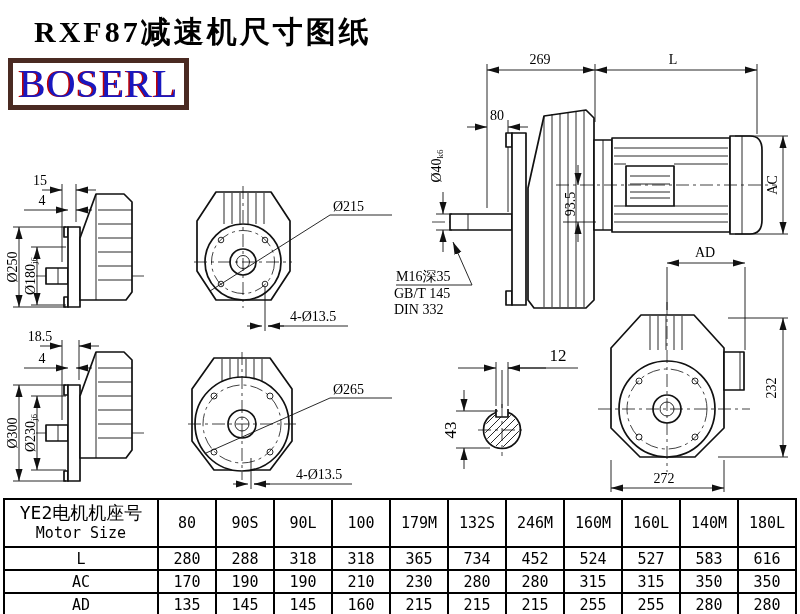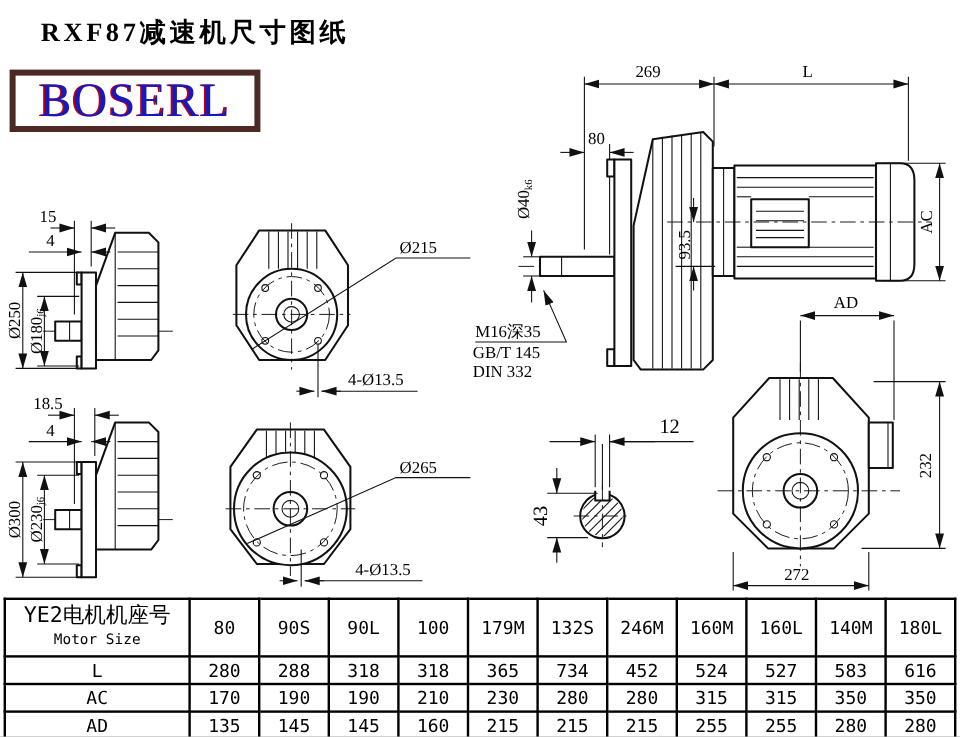--- a/index.html
+++ b/index.html
@@ -1,42 +1,42 @@
 <!DOCTYPE html>
 <html><head>
 <meta charset="utf-8">
 <style>
   html,body{margin:0;padding:0;background:#888}
   .canvas{position:relative;width:800px;height:614px;background:#ffffff;overflow:hidden;
           font-family:"Liberation Sans",sans-serif}
   .title{position:absolute;left:34px;top:12px;font-family:"Liberation Serif",serif;
-         font-weight:bold;font-size:22px;letter-spacing:3px;color:#000;white-space:nowrap}
+         font-weight:bold;font-size:30px;letter-spacing:3px;color:#000;white-space:nowrap}
   .logo{position:absolute;left:8px;top:58px;border:5px solid #4a2a22;background:#fff;
-        padding:0 20px;font-family:"Liberation Serif",serif;font-size:40px;line-height:42px;
+        padding:0 6px;font-family:"Liberation Serif",serif;font-size:40px;line-height:42px;
         color:#1818c0;text-shadow:-1.5px 0 0 #c00000;letter-spacing:1px}
   svg{position:absolute;left:0;top:0}
   
   .o{fill:none;stroke:#111;stroke-width:1.7;stroke-linejoin:round;stroke-linecap:round}
   .o2{fill:#fff;stroke:#111;stroke-width:1.7;stroke-linejoin:round}
   .t{fill:none;stroke:#111;stroke-width:0.9}
   .d{fill:none;stroke:#111;stroke-width:0.9}
   .cl{fill:none;stroke:#111;stroke-width:0.8;stroke-dasharray:13 4 3 4}
   .dt{fill:#000;font-family:"Liberation Serif",serif;font-size:14px}
   .dtb{fill:#000;font-family:"Liberation Serif",serif;font-size:17px}
   .sub{font-size:9px}
   
   .dimtable{position:absolute;left:3px;top:498px;width:794px;border-collapse:collapse;
             table-layout:fixed;color:#000;font-family:"DejaVu Sans Mono","DejaVu Sans",monospace}
   .dimtable td,.dimtable th{border:2px solid #000;text-align:center;vertical-align:middle;
             padding:0;font-weight:normal;font-size:15px;overflow:hidden;white-space:nowrap}
   .dimtable .lblcol{width:152px}
   .dimtable .hrow td,.dimtable .hrow th{height:46px}
   .dimtable .drow td{height:21px}
   .hcn{font-size:18px;line-height:20px}
-  .hen{font-size:12px;line-height:20px}
+  .hen{font-size:15px;line-height:20px}
 </style>
 </head>
 <body>
 
 <div class="canvas">
 
   <div class="title">RXF87减速机尺寸图纸</div>
   <div class="logo">BOSERL</div>
 
   <svg width="800" height="614" viewBox="0 0 800 614">

